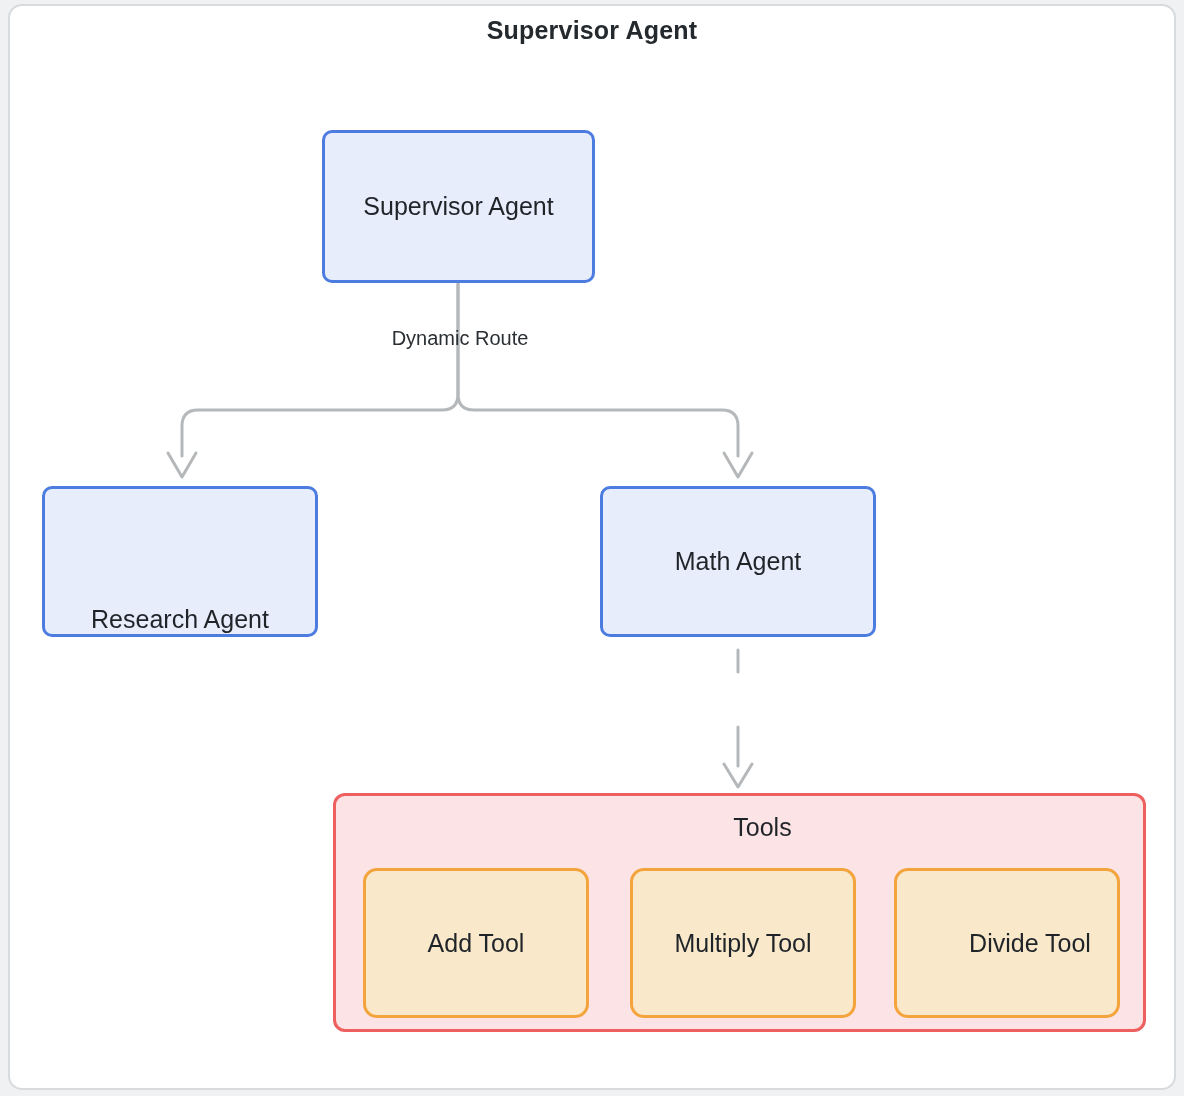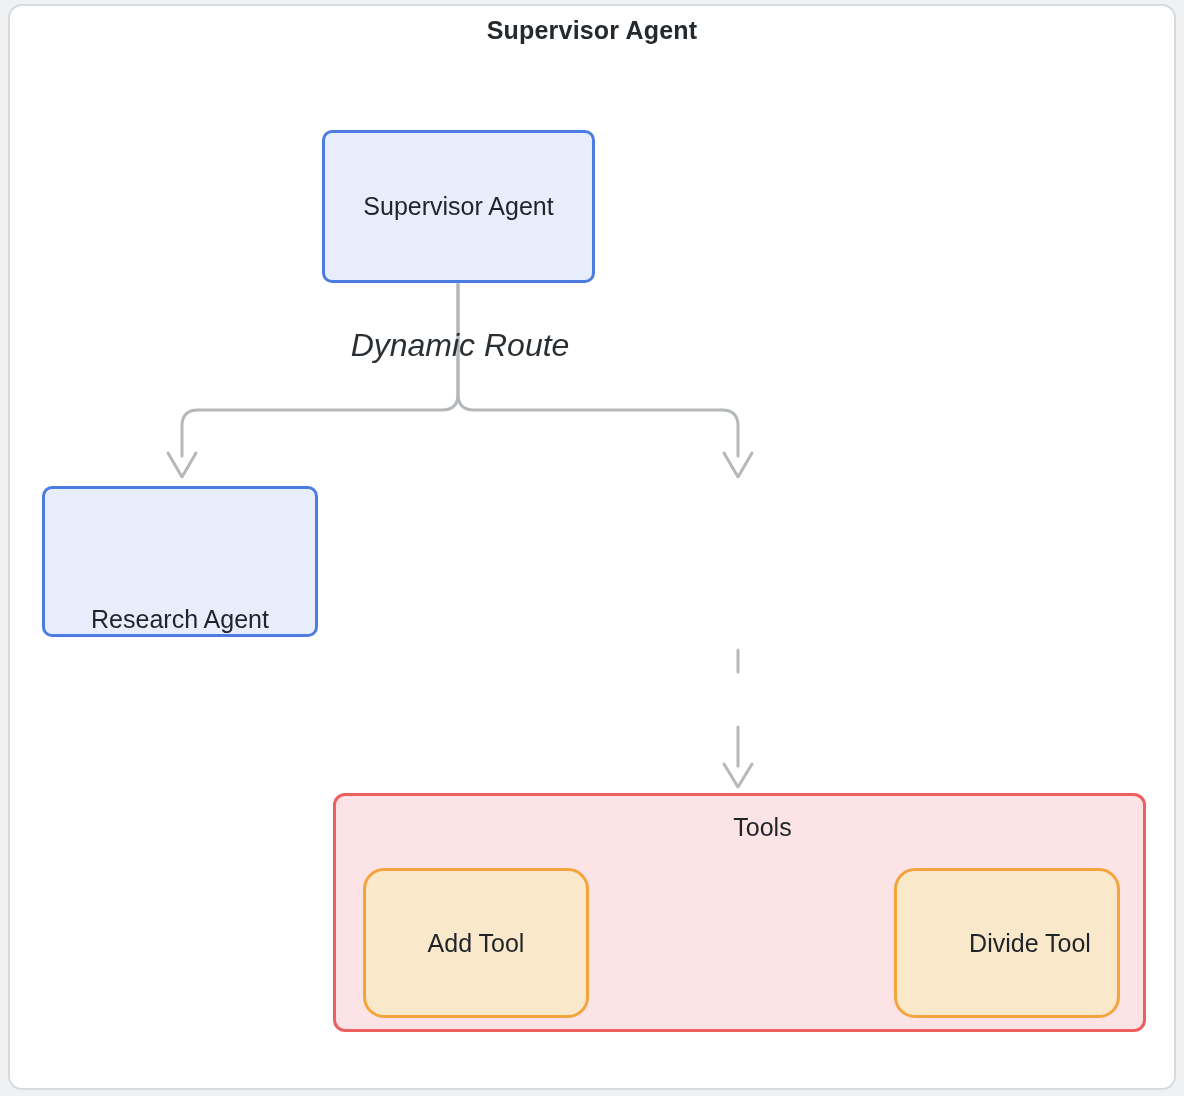--- a/index.html
+++ b/index.html
@@ -51,24 +51,24 @@
     border:3px solid var(--red-border);
     border-radius:12px;
   }
   .tools-title{
     position:absolute; left:0; top:17px; width:100%;
     text-align:center; font-size:25px; color:var(--text-color);padding-left:46px;
   }
   .tool-node{
     background:var(--orange-fill);
     border:3px solid var(--orange-border);
-    border-radius:21px;
+    border-radius:14px;
   }
   .edge-label{
-    position:absolute; text-align:center; font-size:32px; color:#2a2f34;font-style:italic;
+    position:absolute; text-align:center; font-size:20px; color:#2a2f34;
   }
 </style>
 </head>
 <body>
 
 <div class="frame"></div>
 
 <div class="canvas">
 
   <div class="diagram-title">Supervisor Agent</div>
@@ -89,28 +89,34 @@
   <div class="node agent-node" style="left:322px; top:130px; width:273px; height:153px;">
     <span>Supervisor Agent</span>
   </div>
 
   <div class="edge-label" style="left:330px; top:327px; width:260px;">Dynamic Route</div>
 
   <div class="node agent-node" style="left:42px; top:486px; width:276px; height:151px;align-items:flex-end;">
     <span>Research Agent</span>
   </div>
 
+  <div class="node agent-node" style="left:600px; top:486px; width:276px; height:151px;">
+    <span>Math Agent</span>
+  </div>
 
 
   <div class="tools-container">
     <div class="tools-title">Tools</div>
 
     <div class="node tool-node" style="left:27px; top:72px; width:226px; height:150px;">
       <span>Add Tool</span>
     </div>
 
+    <div class="node tool-node" style="left:294px; top:72px; width:226px; height:150px;">
+      <span>Multiply Tool</span>
+    </div>
 
     <div class="node tool-node" style="left:558px; top:72px; width:226px; height:150px;padding-left:46px;">
       <span>Divide Tool</span>
     </div>
   </div>
 
 </div>
 
 </body></html>

